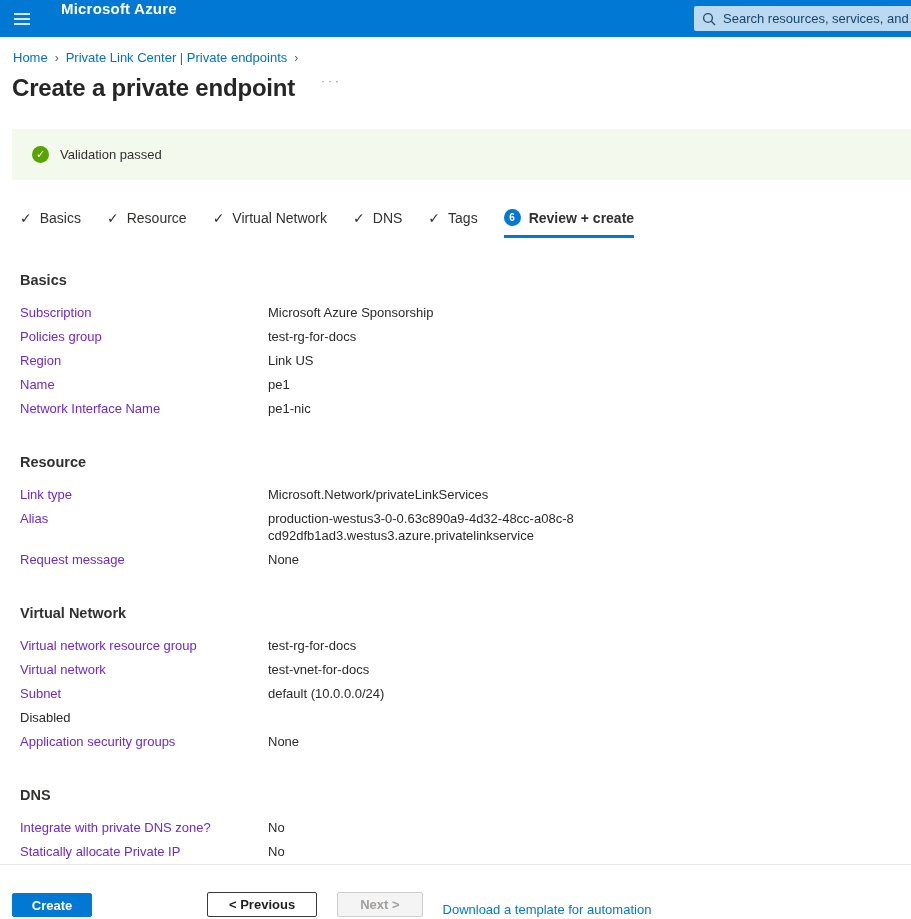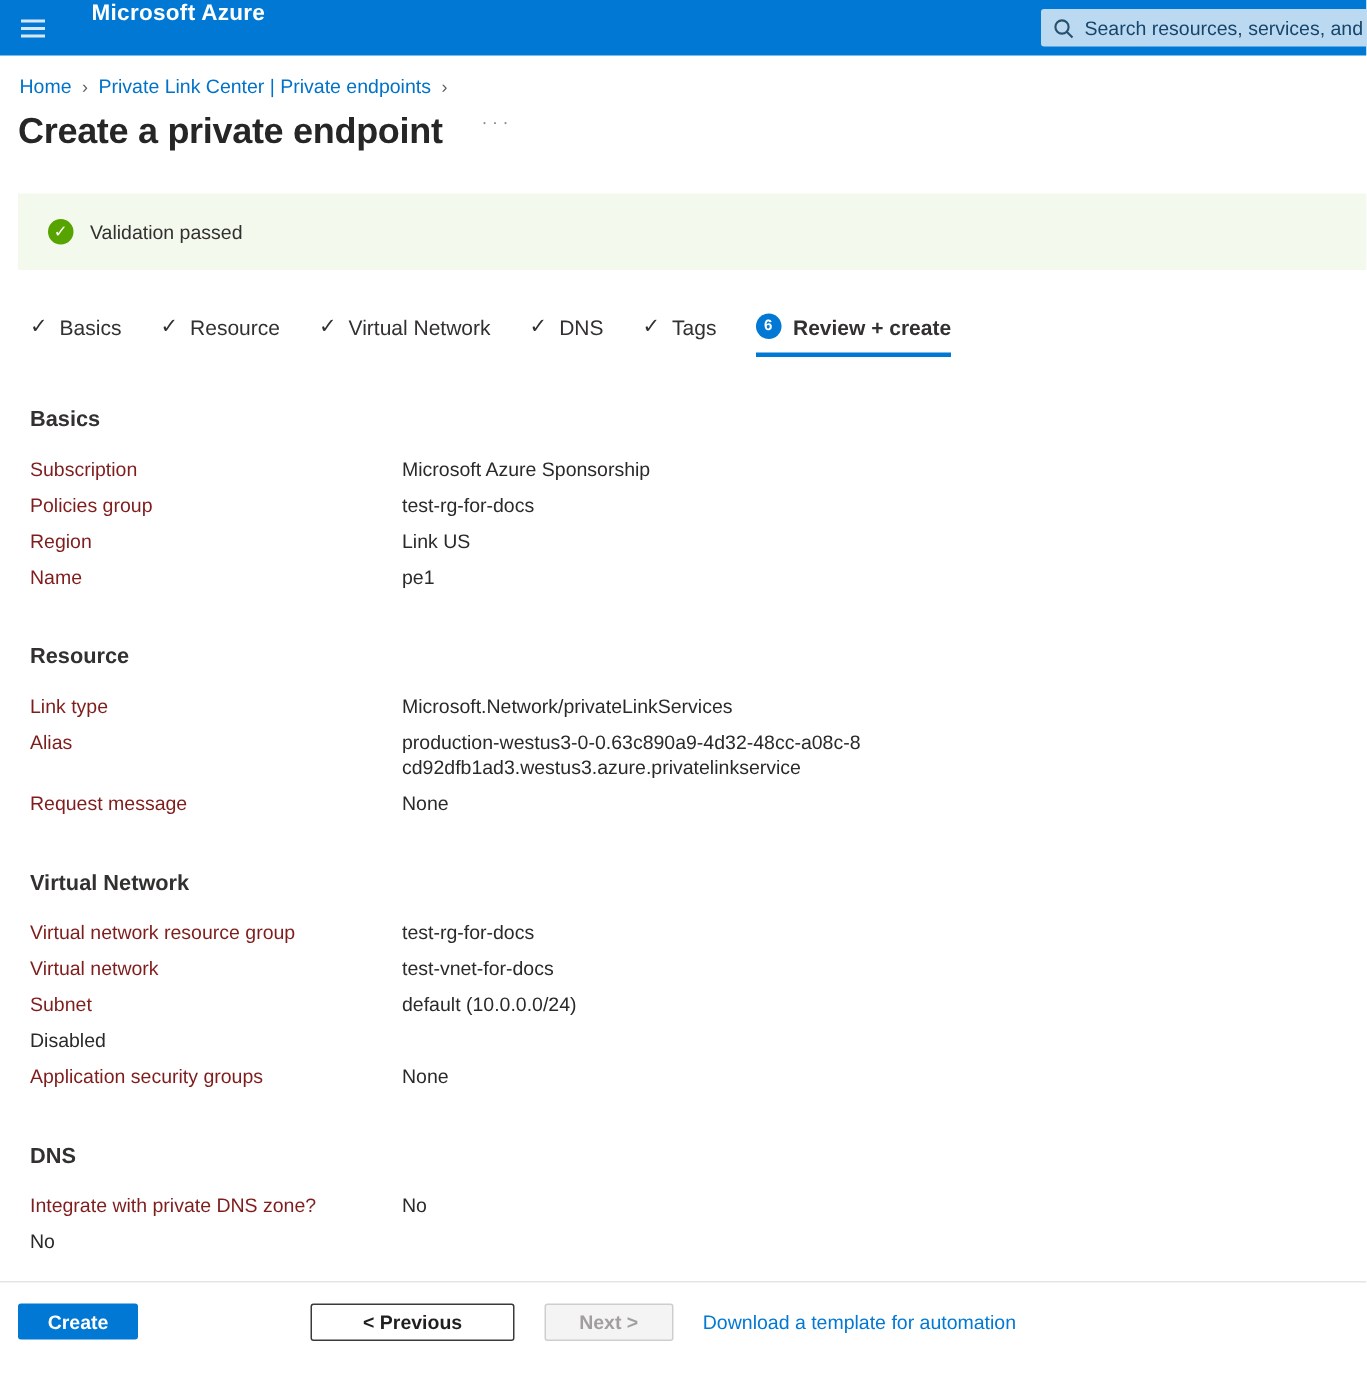--- a/index.html
+++ b/index.html
@@ -84,40 +84,40 @@
     font-size: 10px; font-weight: 700;
     display: flex; align-items: center; justify-content: center;
   }
 
   
   .content { margin-left: 20px; }
   .section { margin-top: 34px; }
   .section:first-child { margin-top: 34px; }
   .section h2 { font-size: 14.5px; font-weight: 700; color: #323130; margin-bottom: 12px; }
   .row { display: flex; font-size: 13px; line-height: 17px; padding: 3.5px 0; }
-  .row .label { width: 248px; flex-shrink: 0; color: #7f1d1d; }
+  .row .label { width: 248px; flex-shrink: 0; color: #6d28d9; }
   .row .value { color: #2b2a29; max-width: 306px; word-break: break-all; }
 
   
   .footer {
-    position: absolute; left: 0; right: 0; bottom: 12px;
+    position: absolute; left: 0; right: 0; bottom: 2px;
     height: 53px;
     border-top: 1px solid #e5e5e5;
     background: #ffffff;
-    display: flex; align-items: center;
+    display: flex; align-items: flex-end;
   }
   .footer button { font-family: inherit; cursor: pointer; }
   .btn-create {
     margin-left: 12px; width: 80px; height: 24px;
     background: #0078d4; color: #ffffff;
     border: 1px solid #0078d4; border-radius: 2px;
     font-size: 13px; font-weight: 600;
   }
   .btn-previous {
-    margin-left: 115px; height: 25px; padding: 0 34px;
+    margin-left: 115px; height: 25px; padding: 0 21px;
     background: #ffffff; color: #201f1e;
     border: 1px solid #3b3a39; border-radius: 2px;
     font-size: 13px; font-weight: 600;
   }
   .btn-next {
     margin-left: 20px; height: 25px; padding: 0 22px;
     background: #f4f4f4; color: #a19f9d;
     border: 1px solid #cfcecd; border-radius: 2px;
     font-size: 13px; font-weight: 600;
     cursor: default;
@@ -197,20 +197,24 @@
         <span class="value">test-rg-for-docs</span>
       </div>
       <div class="row">
         <span class="label">Region</span>
         <span class="value">Link US</span>
       </div>
       <div class="row">
         <span class="label">Name</span>
         <span class="value">pe1</span>
       </div>
+      <div class="row">
+        <span class="label">Network Interface Name</span>
+        <span class="value">pe1-nic</span>
+      </div>
     </section>
     <section class="section">
       <h2>Resource</h2>
       <div class="row">
         <span class="label">Link type</span>
         <span class="value">Microsoft.Network/privateLinkServices</span>
       </div>
       <div class="row">
         <span class="label">Alias</span>
         <span class="value">production-westus3-0-0.63c890a9-4d32-48cc-a08c-8cd92dfb1ad3.westus3.azure.privatelinkservice</span>
@@ -242,20 +246,21 @@
         <span class="value">None</span>
       </div>
     </section>
     <section class="section">
       <h2>DNS</h2>
       <div class="row">
         <span class="label">Integrate with private DNS zone?</span>
         <span class="value">No</span>
       </div>
       <div class="row">
+        <span class="label">Statically allocate Private IP</span>
         <span class="value">No</span>
       </div>
     </section>
   </main>
 
 <footer class="footer">
   <button class="btn-create">Create</button>
   <button class="btn-previous">&lt; Previous</button>
   <button class="btn-next" disabled="">Next &gt;</button>
   <a class="footer-link">Download a template for automation</a>

